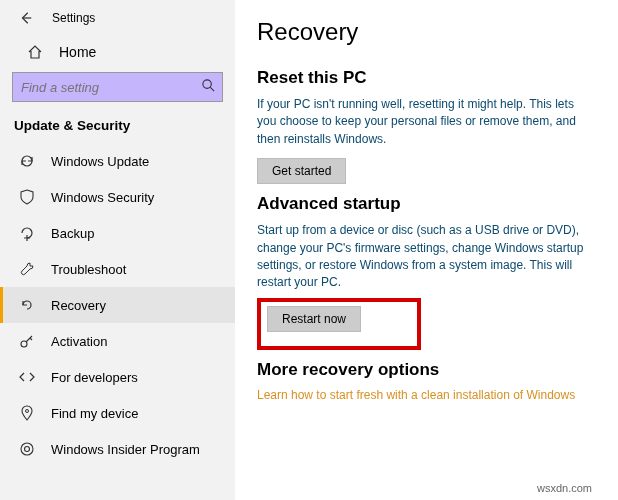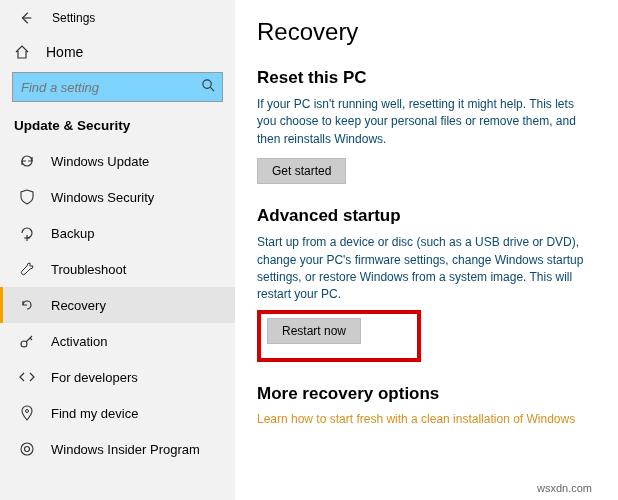--- a/index.html
+++ b/index.html
@@ -26,32 +26,32 @@
   display: flex;
   align-items: center;
   gap: 18px;
   padding: 4px 12px 8px 18px;
   font-size: 12px;
 }
 .home-row {
   display: flex;
   align-items: center;
   gap: 16px;
-  padding: 10px 14px;
+  padding: 10px 27px;
   font-size: 14px;
 }
 .search-wrap {
   margin: 2px 12px 8px 12px;
   position: relative;
 }
 .search {
   width: 100%;
   height: 30px;
   border: 1px solid #999;
-  background: #7dd3fc;
+  background: #c4b5fd;
   padding: 0 28px 0 8px;
   font-size: 13px;
   font-style: italic;
   color: #666;
   outline: none;
 }
 .search-icon {
   position: absolute;
   right: 7px;
   top: 6px;
@@ -83,21 +83,21 @@
   justify-content: center;
   color: #333;
 }
 .main {
   flex: 1;
   padding: 18px 28px 10px 22px;
   overflow-y: auto;
 }
 h1 { font-size: 24px; font-weight: 400; margin-bottom: 14px; }
 h2 { font-size: 17px; font-weight: 600; margin-bottom: 8px; margin-top: 22px; }
-h2.sub { margin-top: 22px; }
+h2.sub { margin-top: 10px; }
 .desc {
   font-size: 12px;
   line-height: 1.45;
   color: #0c4a6e;
   margin-bottom: 10px;
 }
 .btn {
   background: #ccc;
   border: 1px solid #bbb;
   padding: 5px 14px;

